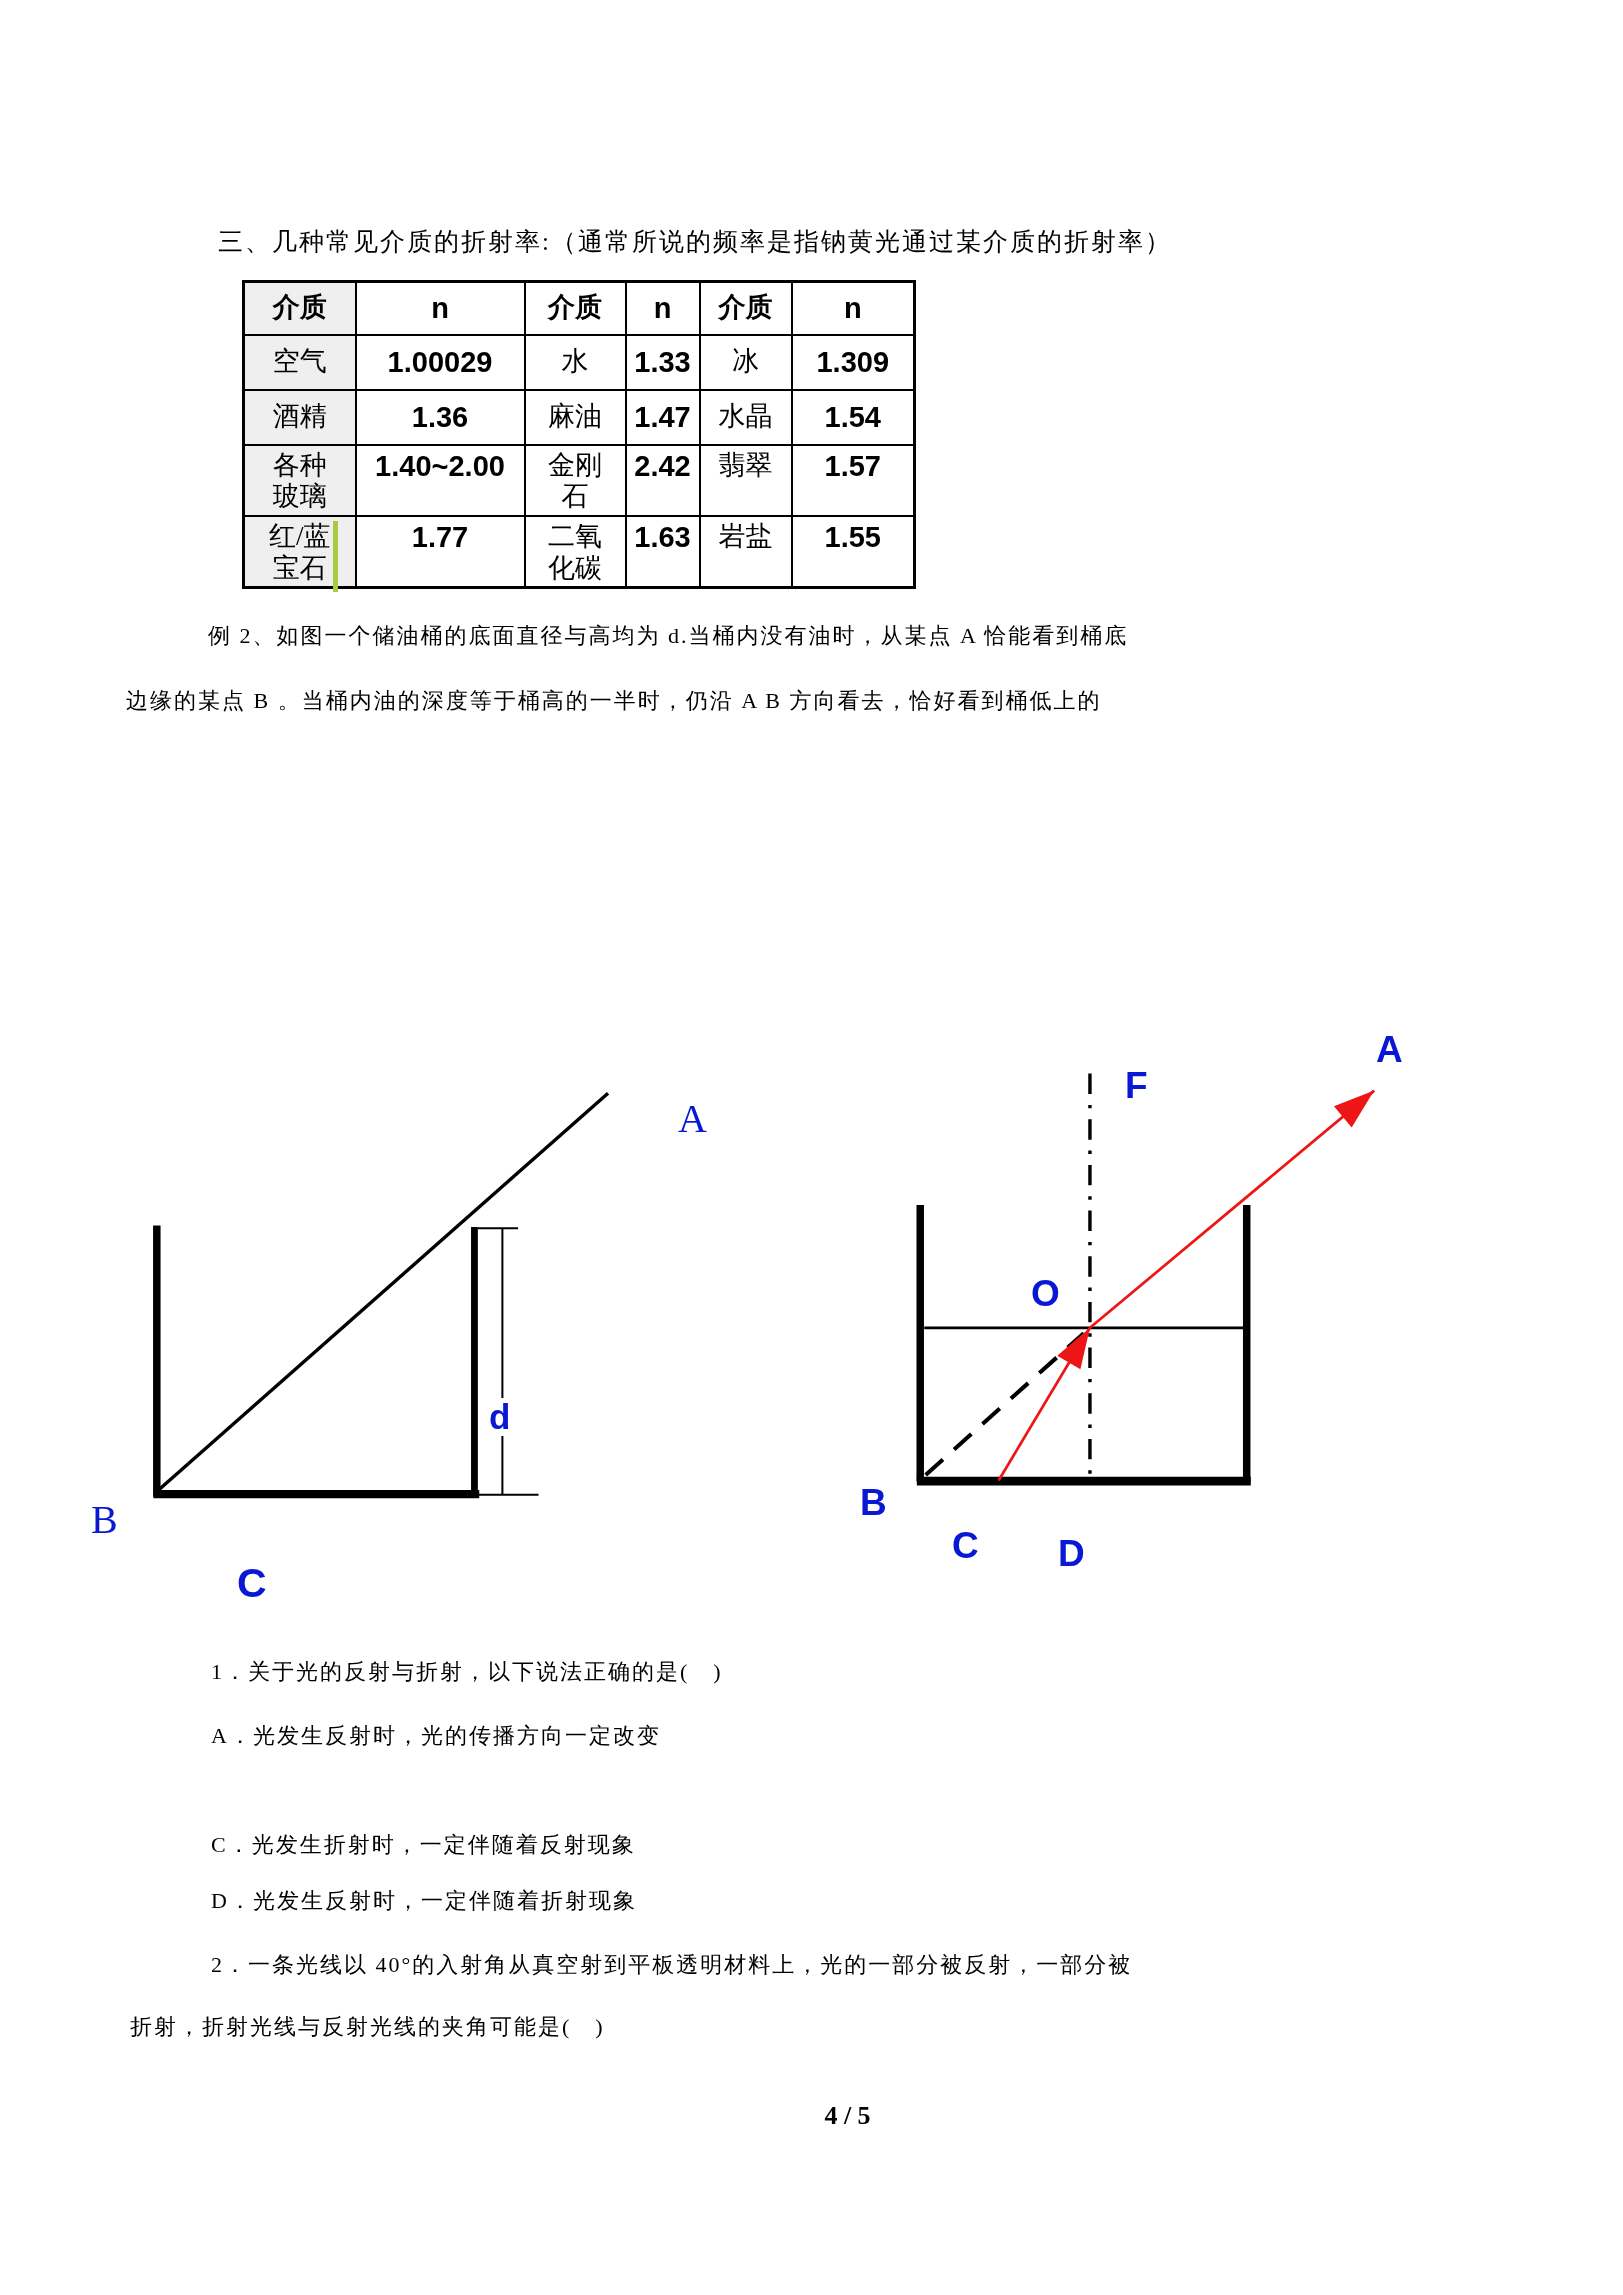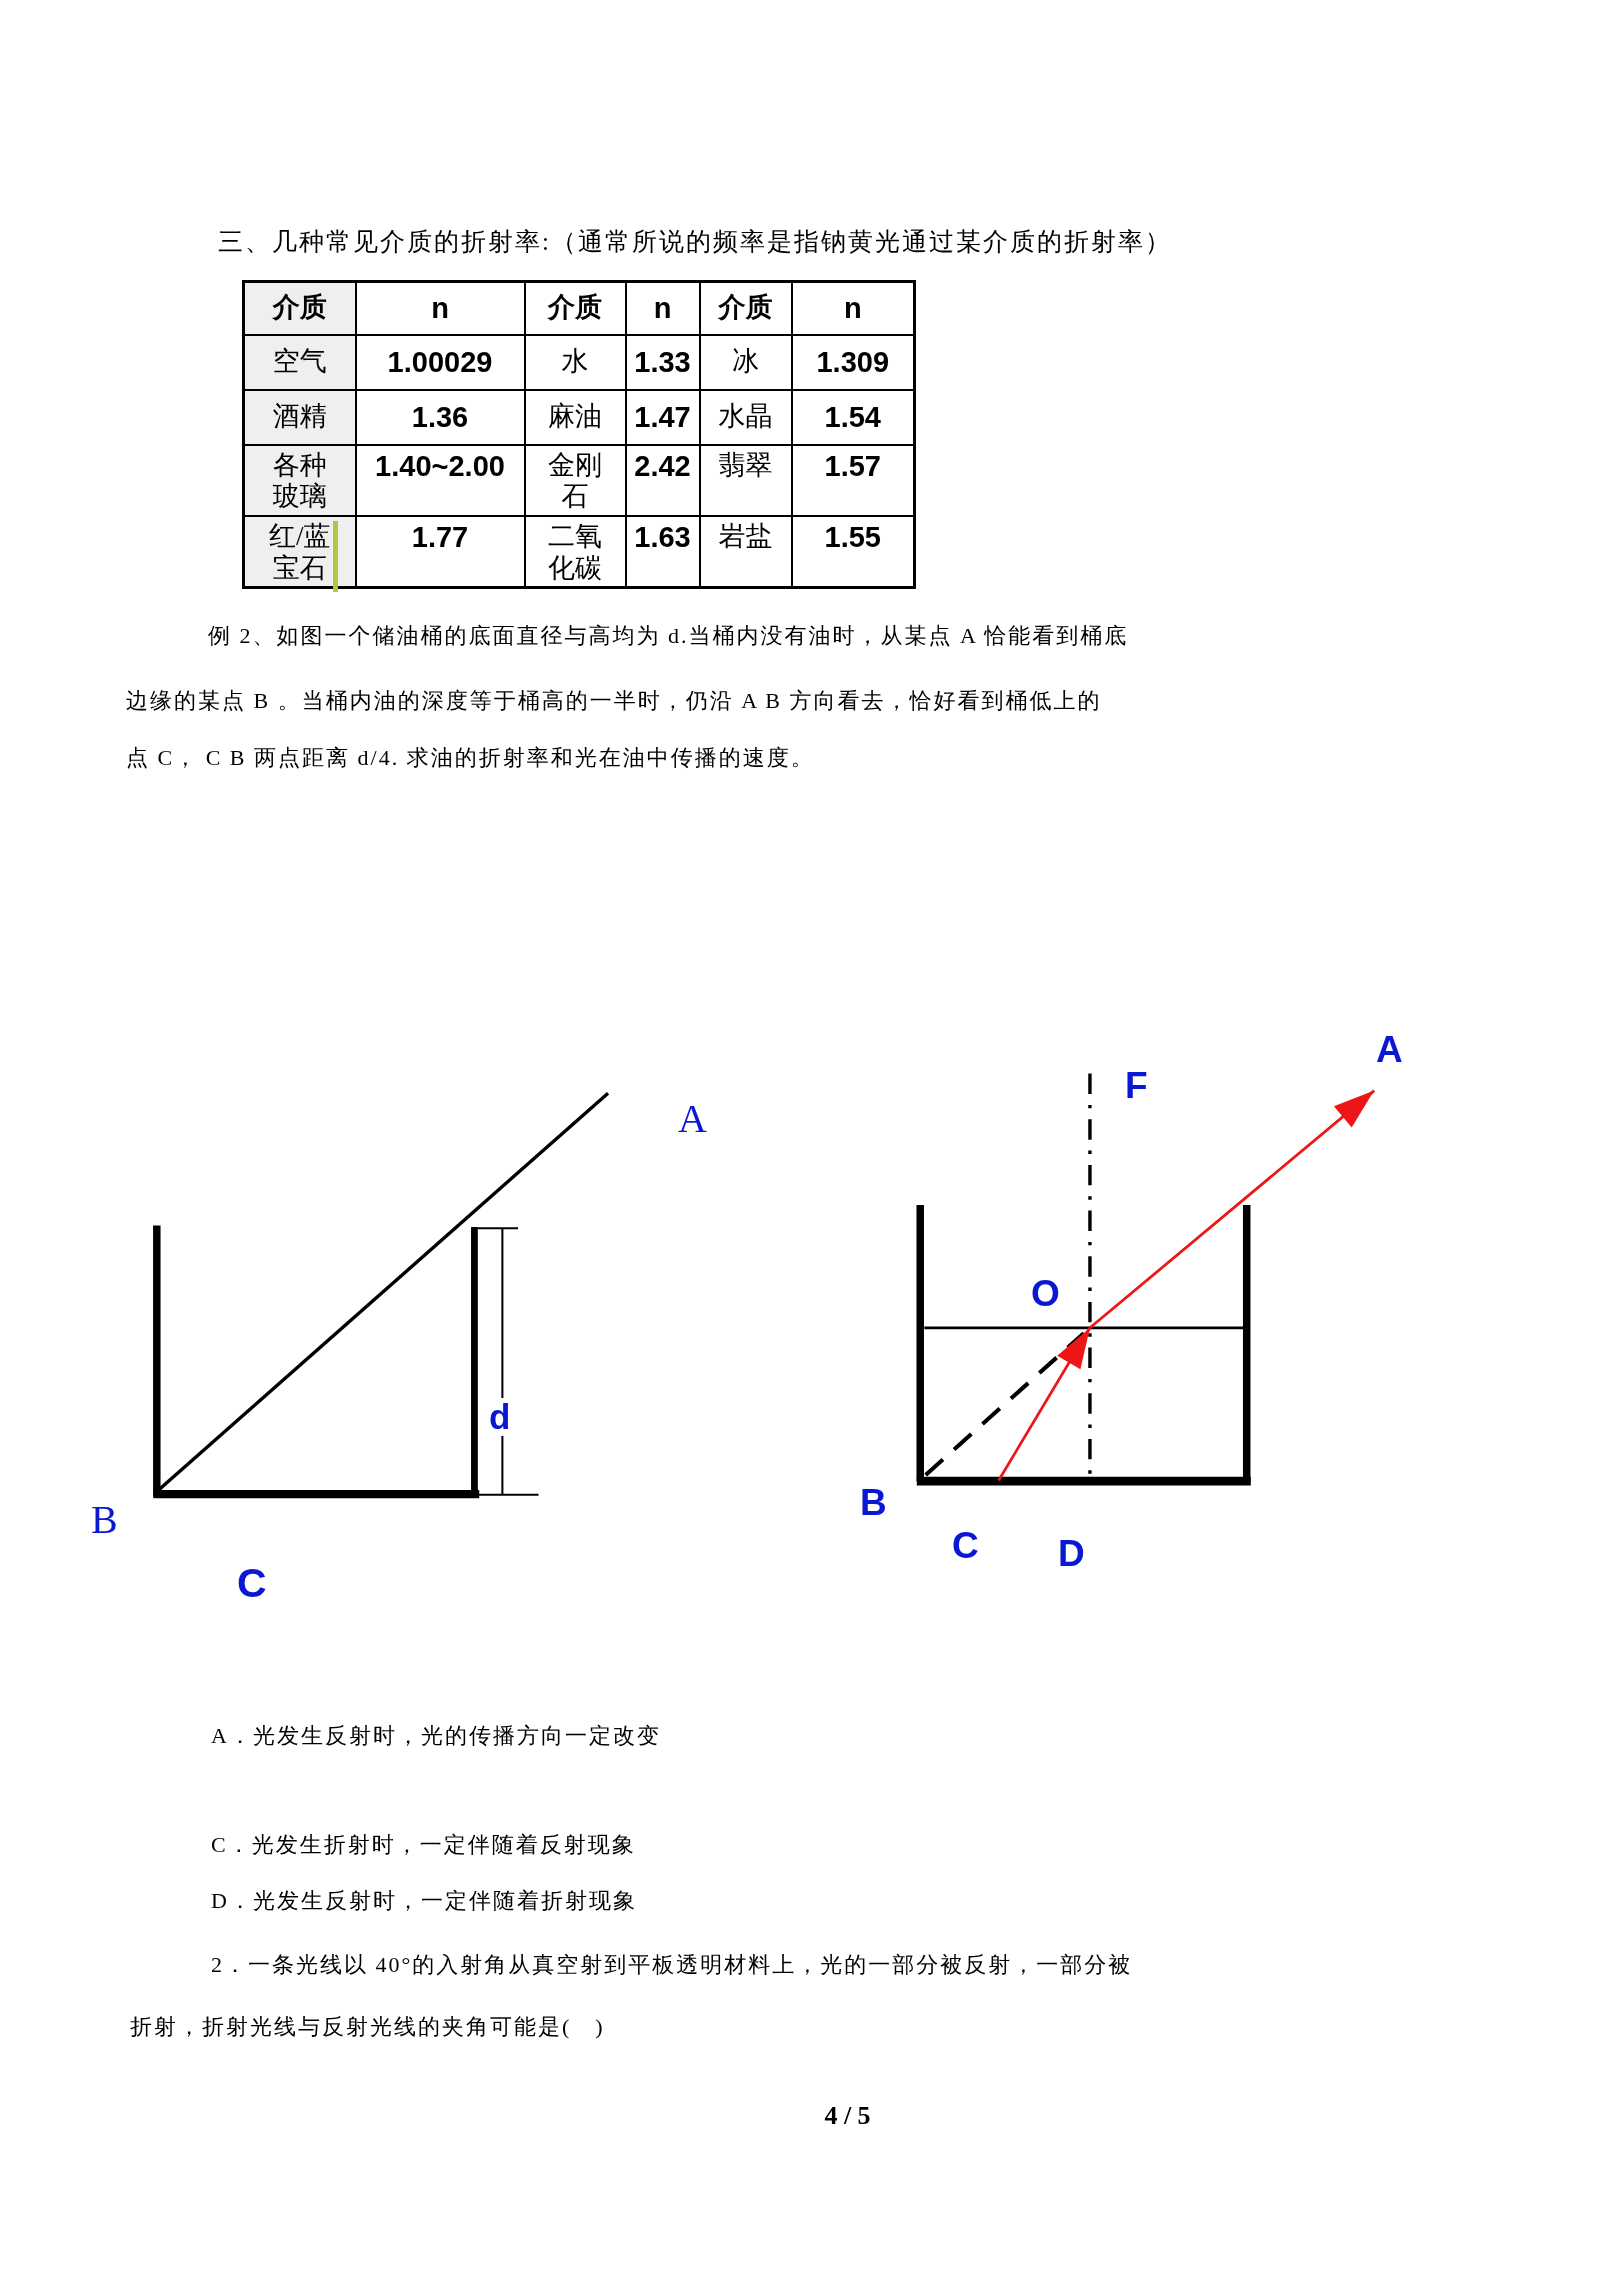--- a/index.html
+++ b/index.html
@@ -96,21 +96,20 @@
       <td class="num">1.63</td>
       <td class="zh">岩盐</td>
       <td class="num">1.55</td>
     </tr>
   </tbody>
     </table>
   <div class="green-mark"></div>
 
   <div class="abs body-text" style="left:208px;top:622px;">例 2、如图一个储油桶的底面直径与高均为 d.当桶内没有油时，从某点 A 恰能看到桶底</div>
   <div class="abs body-text" style="left:126px;top:687px;">边缘的某点 B 。当桶内油的深度等于桶高的一半时，仍沿 A B 方向看去，恰好看到桶低上的</div>
-  <div class="abs body-text" style="left:126px;top:744px;">点 C， C B 两点距离 d/4. 求油的折射率和光在油中传播的速度。</div>
 
   <svg class="overlay" width="1623" height="2295" viewBox="0 0 2381 3367">
 
     <g>
       <line x1="230" y1="1798" x2="230" y2="2196" stroke="#000" stroke-width="11"></line>
       <line x1="225" y1="2192" x2="703" y2="2192" stroke="#000" stroke-width="12"></line>
       <line x1="696" y1="1800" x2="696" y2="2192" stroke="#000" stroke-width="10"></line>
       <line x1="228" y1="2190" x2="892" y2="1604" stroke="#000" stroke-width="5"></line>
       <line x1="701" y1="1802" x2="760" y2="1802" stroke="#000" stroke-width="3"></line>
       <line x1="701" y1="2193" x2="790" y2="2193" stroke="#000" stroke-width="3"></line>
@@ -136,20 +135,21 @@
   <div class="lbl lbl-sans" style="left:237px;top:1563px;font-size:41px;">C</div>
   <div class="lbl lbl-sans lbl-d" style="left:485px;top:1398px;font-size:35px;">d</div>
 
   <div class="lbl lbl-sans" style="left:1376px;top:1031px;">A</div>
   <div class="lbl lbl-sans" style="left:1125px;top:1067px;">F</div>
   <div class="lbl lbl-sans" style="left:1031px;top:1275px;">O</div>
   <div class="lbl lbl-sans" style="left:860px;top:1484px;">B</div>
   <div class="lbl lbl-sans" style="left:952px;top:1527px;">C</div>
   <div class="lbl lbl-sans" style="left:1058px;top:1535px;">D</div>
 
+  <div class="abs body-text" style="left:211px;top:1658px;">1．关于光的反射与折射，以下说法正确的是(　)</div>
   <div class="abs body-text" style="left:211px;top:1722px;">A．光发生反射时，光的传播方向一定改变</div>
   <div class="abs body-text" style="left:211px;top:1831px;">C．光发生折射时，一定伴随着反射现象</div>
   <div class="abs body-text" style="left:211px;top:1887px;">D．光发生反射时，一定伴随着折射现象</div>
   <div class="abs body-text" style="left:211px;top:1951px;">2．一条光线以 40°的入射角从真空射到平板透明材料上，光的一部分被反射，一部分被</div>
   <div class="abs body-text" style="left:130px;top:2013px;">折射，折射光线与反射光线的夹角可能是(　)</div>
 
   <div class="footer">4 / 5</div>
 
 </div>
 

